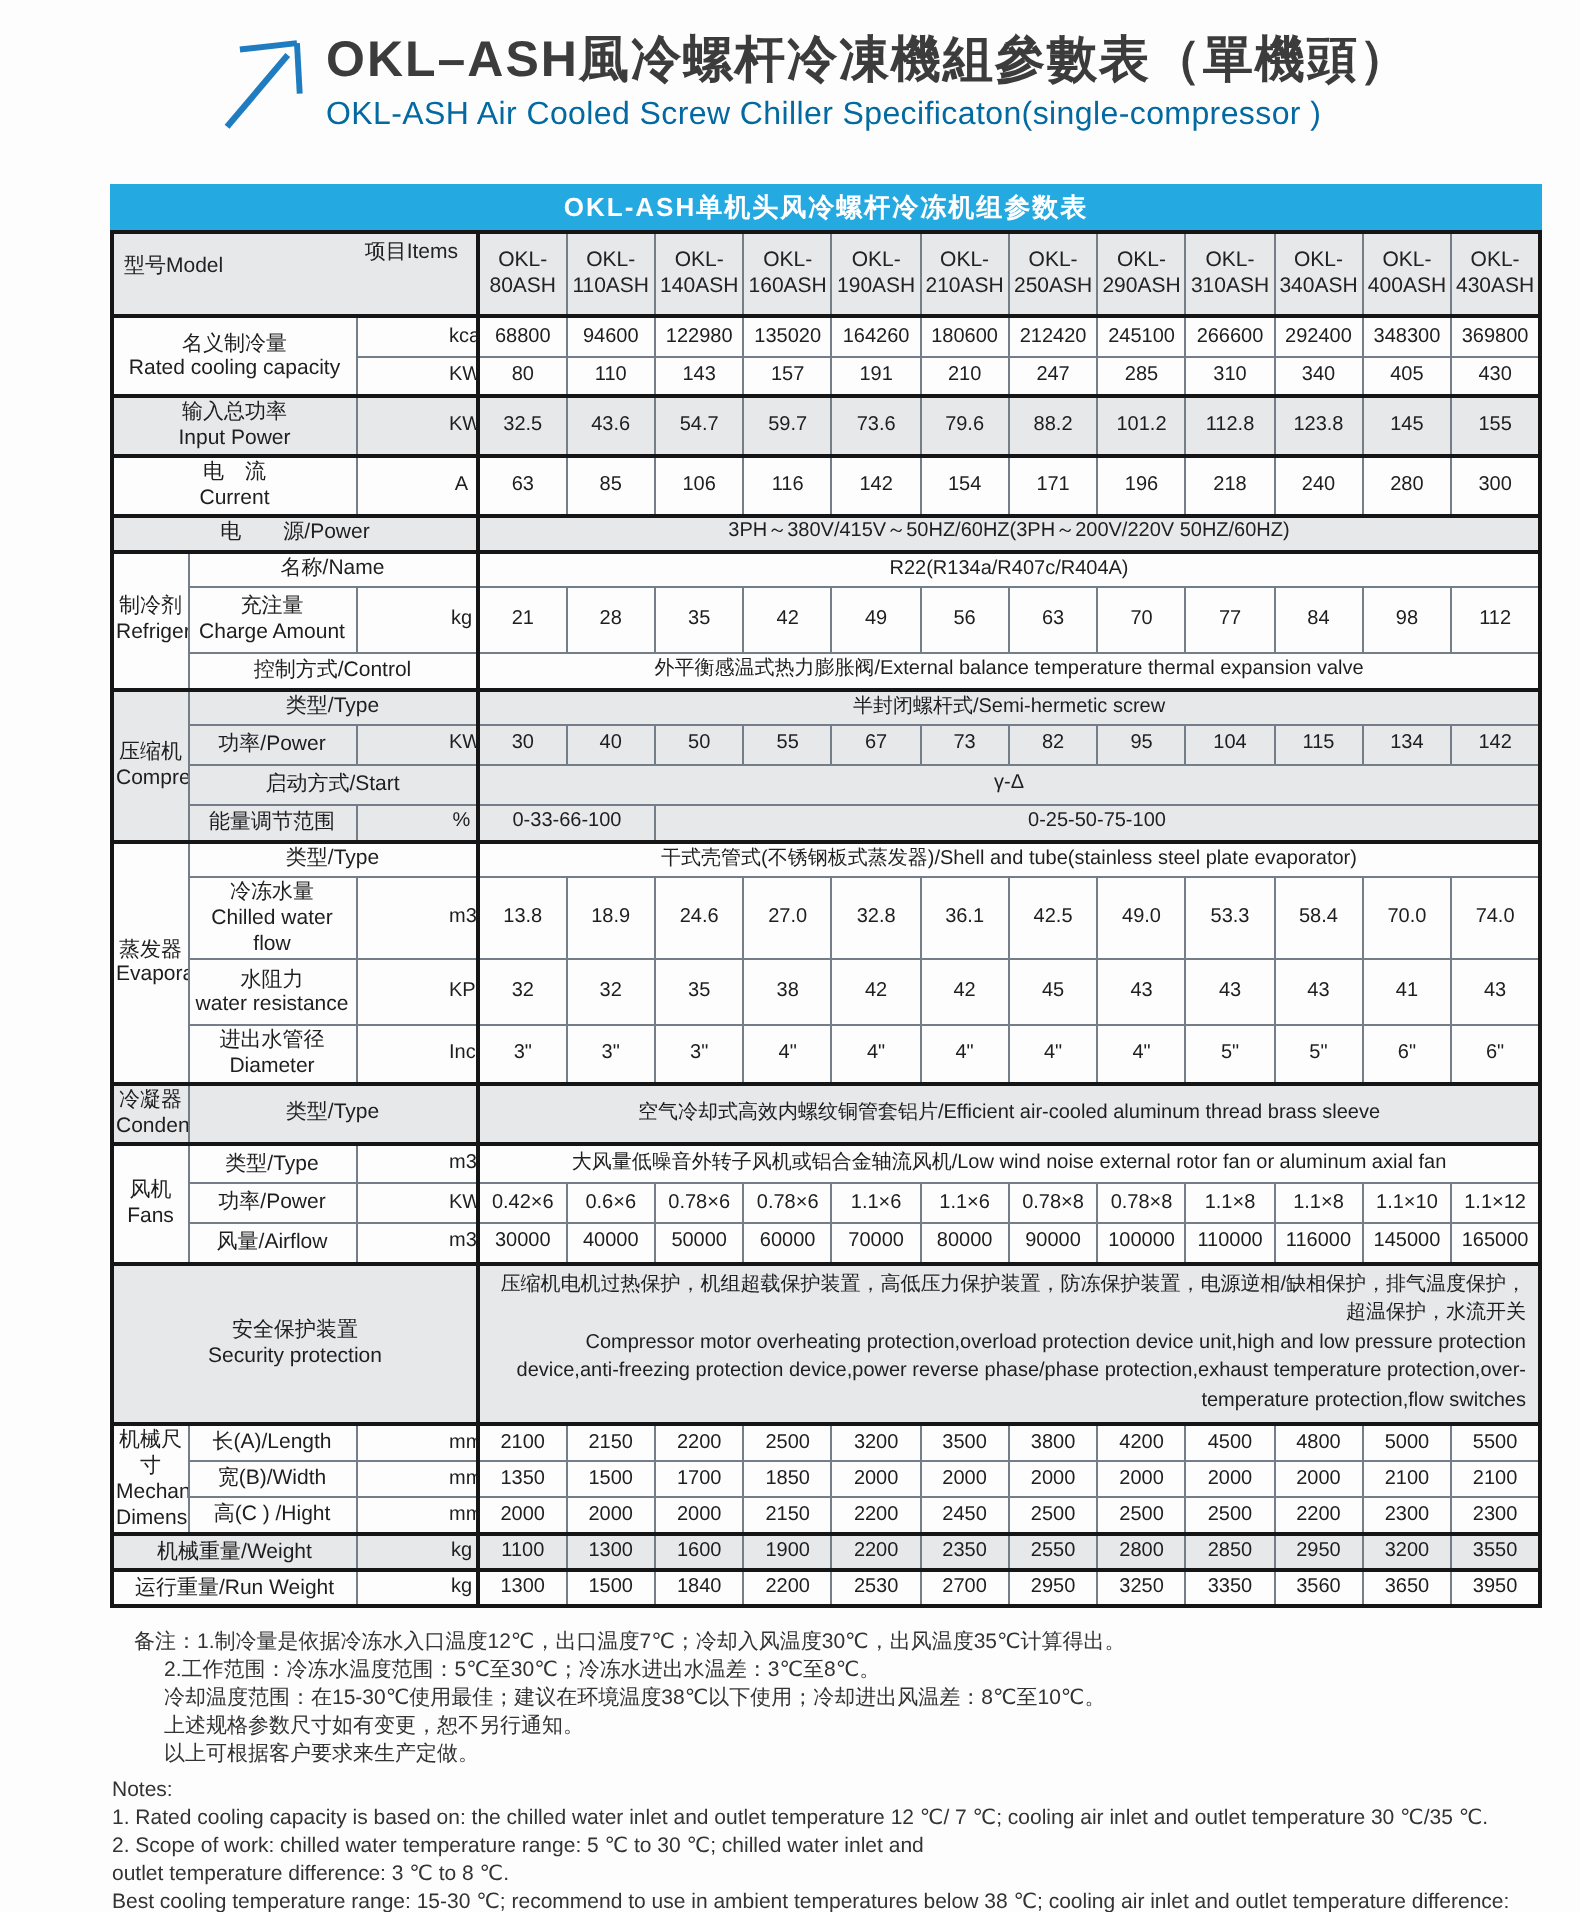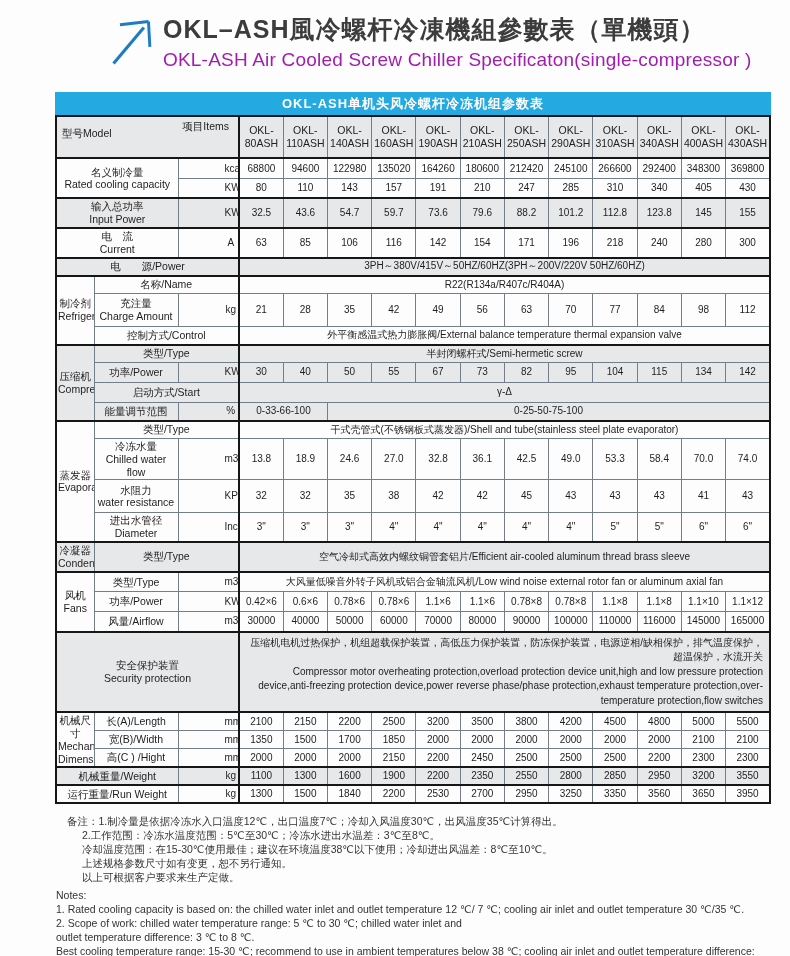--- a/index.html
+++ b/index.html
@@ -8,21 +8,21 @@
     height: 956px;
     overflow: hidden;
     font-family: "Liberation Sans", "DejaVu Sans", sans-serif;
     color: #222;
   }
   
   .hdr { display: flex; align-items: flex-start; padding: 13px 0 0 108px; }
   .logo { width: 46px; height: 60px; flex: none; margin-top: 2px; }
   .titles { margin-left: 9px; }
   .t-zh { font-size: 25px; font-weight: 600; color: #3c3c3c; letter-spacing: 1px; }
-  .t-en { font-size: 19px; font-weight: 500; color: #a21caf; margin-top: 3px; letter-spacing: 0.2px; }
+  .t-en { font-size: 16px; font-weight: 500; color: #0369a1; margin-top: 3px; letter-spacing: 0.2px; }
 
   
   .twrap { margin: 17px 0 0 55px; width: 716px; border-radius: 13px; }
   .cap {
     height: 23px; line-height: 23px; text-align: center;
     background: #24a9e1; color: #fff; font-size: 13px; font-weight: bold;
     letter-spacing: 1px;
   }
   table { border-collapse: collapse; table-layout: fixed; width: 716px; border: 2px solid #161616; }
   td {

